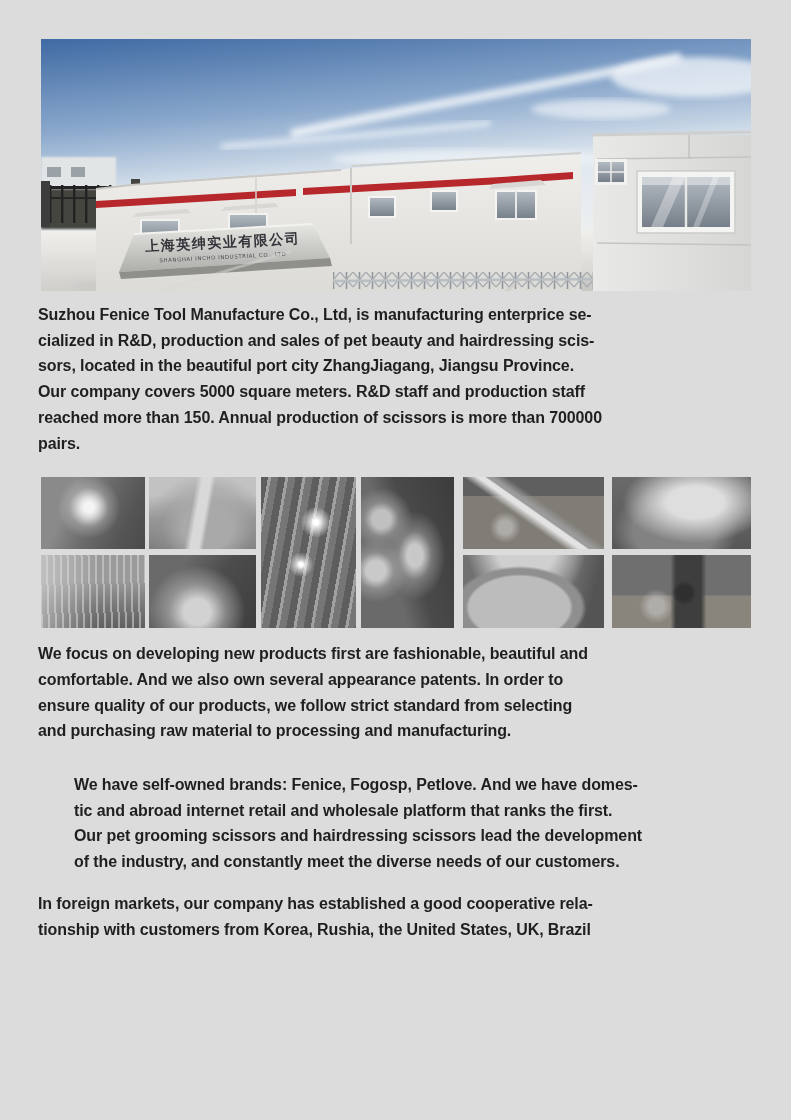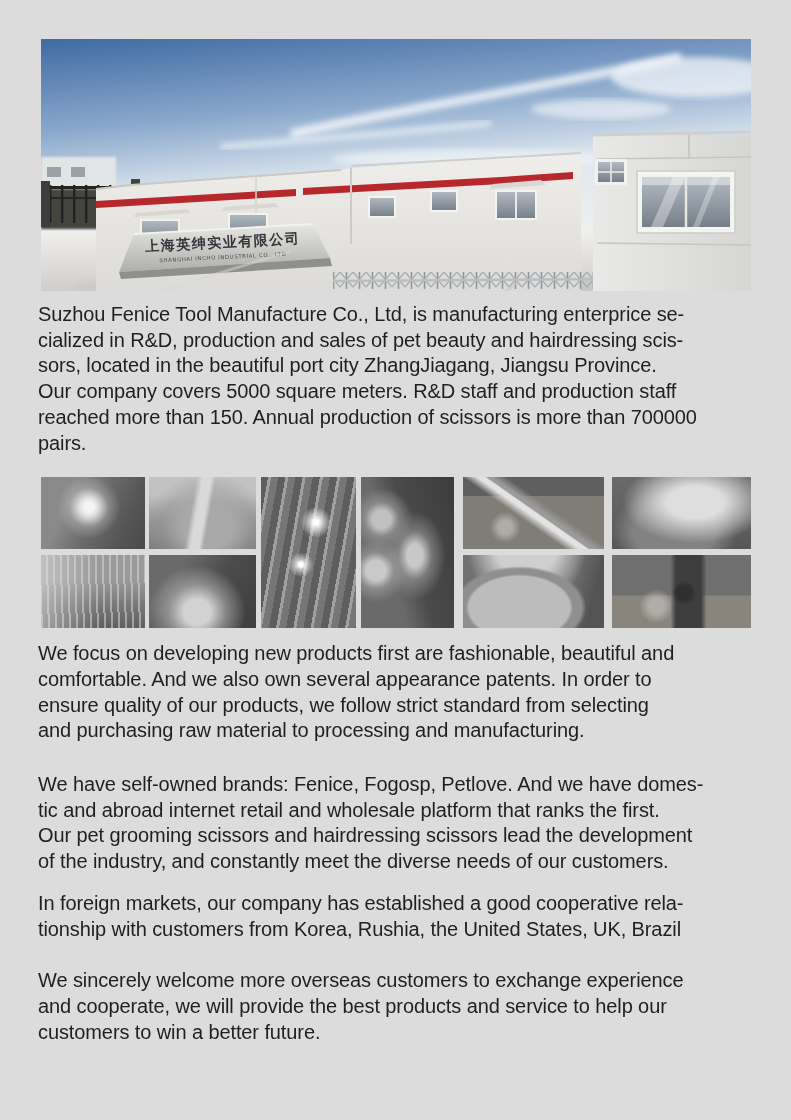--- a/index.html
+++ b/index.html
@@ -16,25 +16,25 @@
   .hero{
     width:710px;height:252px;
     margin:39px 40px 0 41px;
     overflow:hidden;
     background:#e8edf2;
   }
   .hero svg{display:block;width:710px;height:252px;}
 
   
   .content{margin:0 38px;}
-  .para{margin:0;font-size:20px;line-height:25.7px;letter-spacing:-0.1px;}
+  .para{margin:0;font-size:16px;line-height:25.7px;letter-spacing:-0.1px;font-weight:bold;}
   .para .ln{display:block;white-space:nowrap;}
   #p1{margin-top:11px;}
   #p2{margin-top:13px;}
-  #p3{margin-top:28px;}
+  #p3{margin-top:28px;margin-left:36px;}
   #p4{margin-top:16px;}
   #p5{margin-top:26px;}
 
   
   .collage{
     position:relative;
     width:710px;height:151px;
     margin:21px 0 0 3px; 
   }
   .cell{position:absolute;margin:0;padding:0;overflow:hidden;}
@@ -293,20 +293,15 @@
       <span class="ln">tic and abroad internet retail and wholesale platform that ranks the first.</span>
       <span class="ln">Our pet grooming scissors and hairdressing scissors lead the development</span>
       <span class="ln">of the industry, and constantly meet the diverse needs of our customers.</span>
     </p>
 
     <p class="para" id="p4">
       <span class="ln">In foreign markets, our company has established a good cooperative rela-</span>
       <span class="ln">tionship with customers from Korea, Rushia, the United States, UK, Brazil</span>
     </p>
 
-    <p class="para" id="p5">
-      <span class="ln">We sincerely welcome more overseas customers to exchange experience</span>
-      <span class="ln">and cooperate, we will provide the best products and service to help our</span>
-      <span class="ln">customers to win a better future.</span>
-    </p>
 
   </div>
 </div>
 
 </body></html>

